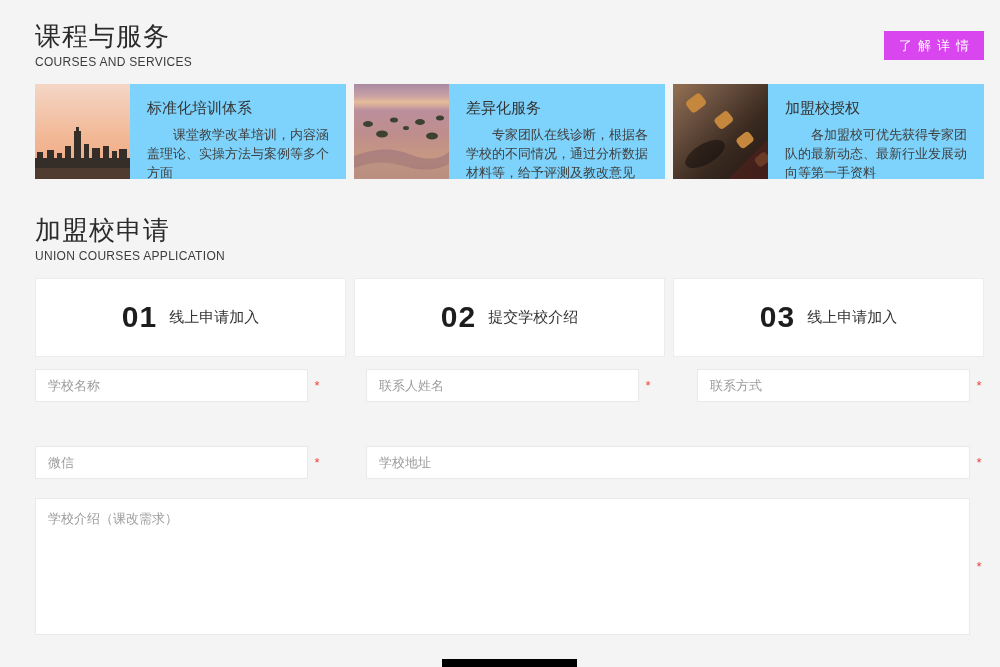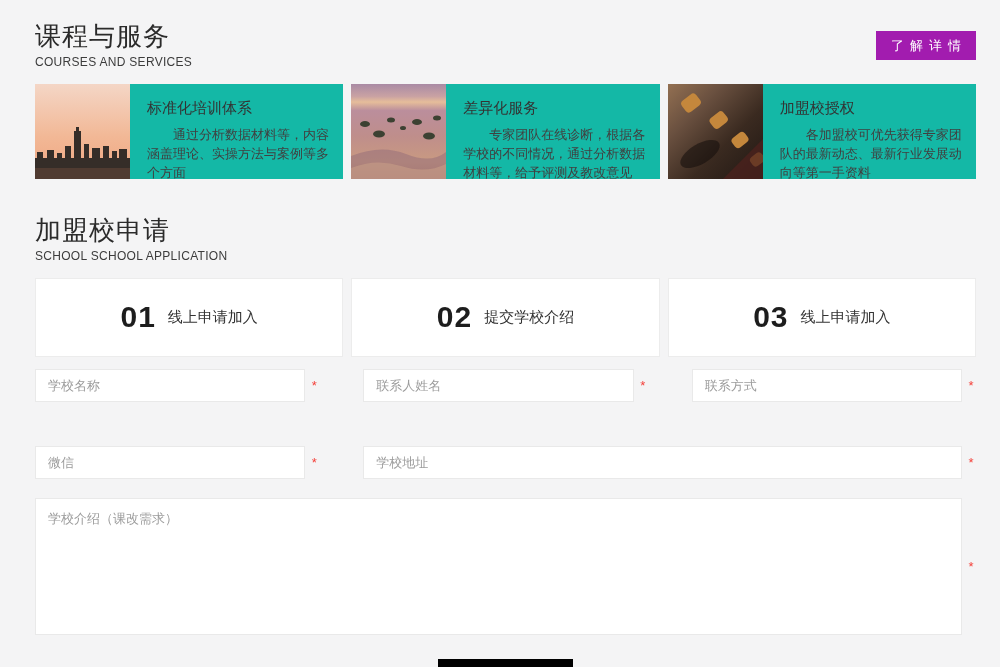--- a/index.html
+++ b/index.html
@@ -2,36 +2,36 @@
 <html><head>
 <meta charset="utf-8">
 <style>
   * { box-sizing: border-box; margin: 0; padding: 0; }
   html,body { width:1000px; height:667px; }
   body {
     font-family: "Liberation Sans", "DejaVu Sans", sans-serif;
     background: #f4f4f5;
     color: #333;
   }
-  .page { width:1000px; height:667px; padding: 22px 24px 0 35px; position:relative; }
+  .page { width:1000px; height:667px; padding: 22px 16px 0 35px; position:relative; }
 
   
   .section-head { display:flex; justify-content:space-between; align-items:flex-start; }
   .sec-title { font-size:26px; font-weight:400; color:#2b2b2b; letter-spacing:1px; line-height:1.15; }
   .sec-sub { font-size:12px; color:#3c3c3c; margin-top:3px; letter-spacing:0.3px; }
   .btn-more {
-    background:#a21caf; color:#fff; border:none; cursor:pointer;
+    background:#d946ef; color:#fff; border:none; cursor:pointer;
     font-size:13px; letter-spacing:6px; text-indent:6px;
     width:100px; height:29px; margin-top:9px;
     font-family: inherit;
   }
 
   
   .cards { display:grid; grid-template-columns:repeat(3,1fr); gap:8px; margin-top:15px; }
-  .card { background:#14b8a6; height:95px; display:flex; overflow:hidden; }
+  .card { background:#7dd3fc; height:95px; display:flex; overflow:hidden; }
   .card-img { width:95px; height:95px; flex-shrink:0; position:relative; }
   .card-img svg { position:absolute; left:0; top:0; }
   .img-city   { background: linear-gradient(180deg,#f4d6c6 0%,#f2b896 55%,#efa episode0 100%); }
   .img-city   { background: linear-gradient(180deg,#f4d6c6 0%,#f2b896 55%,#efa480 100%); }
   .img-desert { background: linear-gradient(180deg,#a98aa4 0%,#c9a2a3 13%,#e6bd9a 19%,#bb8e9c 28%,#bf8e8b 55%,#c99a81 82%,#bd8973 100%); }
   .img-film   { background: linear-gradient(135deg,#937052 0%,#6b5140 28%,#3a2a20 62%,#201713 100%); }
   .card-body { padding:15px 12px 0 17px; }
   .card-title { font-size:15px; color:#333; margin-bottom:8px; }
   .card-desc { font-size:13px; color:#404040; line-height:1.45; text-indent:2em; }
 
@@ -99,21 +99,21 @@
               <rect x="77" y="67" width="5" height="11"></rect>
               <rect x="84" y="65" width="8" height="13"></rect>
             </g>
             <g fill="#503b31">
               <rect x="0" y="84" width="95" height="11"></rect>
             </g>
           </svg>
         </div>
         <div class="card-body">
           <div class="card-title">标准化培训体系</div>
-          <div class="card-desc">通过分析数据材料等，内容涵盖理论、实操方法与案例等多个方面</div>
+          <div class="card-desc">课堂教学改革培训，内容涵盖理论、实操方法与案例等多个方面</div>
         </div>
       </div>
 
       <div class="card">
         <div class="card-img img-desert">
           <svg width="95" height="95" viewBox="0 0 95 95">
             <g fill="#3c4132">
               <ellipse cx="14" cy="40" rx="5" ry="3"></ellipse>
               <ellipse cx="40" cy="36" rx="4" ry="2.5"></ellipse>
               <ellipse cx="66" cy="38" rx="5" ry="3"></ellipse>
@@ -153,21 +153,21 @@
           <div class="card-title">加盟校授权</div>
           <div class="card-desc">各加盟校可优先获得专家团队的最新动态、最新行业发展动向等第一手资料</div>
         </div>
       </div>
 
     </div>
   </section>
 
   <section class="application">
     <h2 class="sec-title">加盟校申请</h2>
-    <div class="sec-sub">SCHOOL SCHOOL APPLICATION</div>
+    <div class="sec-sub">UNION COURSES APPLICATION</div>
 
     <div class="steps">
       <div class="step-box">
         <span class="step-num">01</span>
         <span class="step-label">线上申请加入</span>
       </div>
       <div class="step-box">
         <span class="step-num">02</span>
         <span class="step-label">提交学校介绍</span>
       </div>

